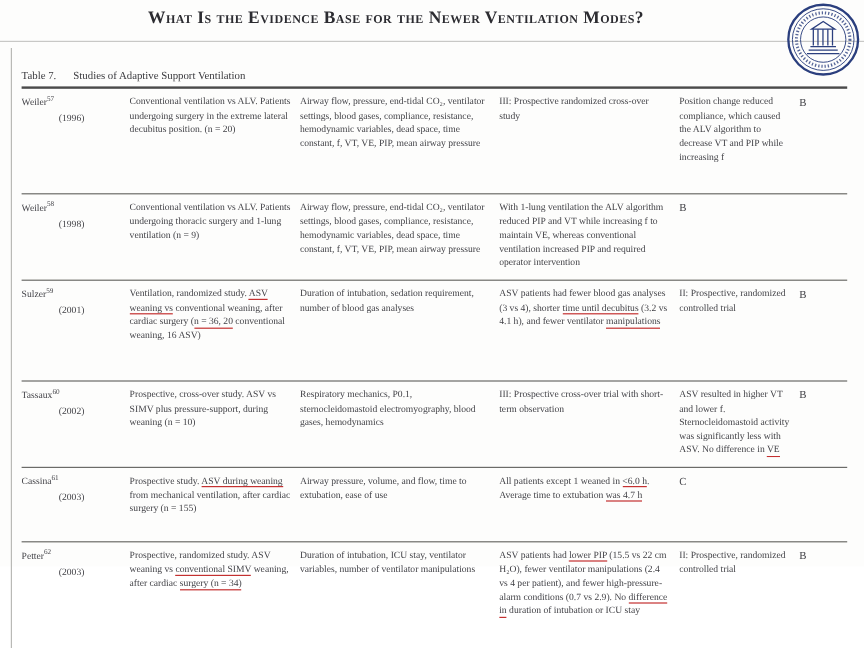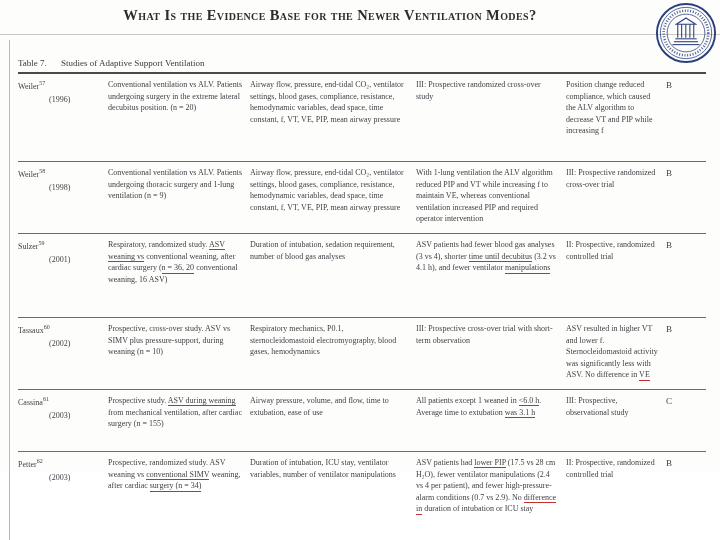--- a/index.html
+++ b/index.html
@@ -129,30 +129,29 @@
   </div>
 
   <div class="trow">
     <div class="cell cell-study">
       <span class="study-name">Weiler</span><sup>58</sup>
       <span class="yr">(1998)</span>
     </div>
     <div class="cell">Conventional ventilation vs ALV. Patients undergoing thoracic surgery and 1-lung ventilation (n = 9)</div>
     <div class="cell">Airway flow, pressure, end-tidal CO₂, ventilator settings, blood gases, compliance, resistance, hemodynamic variables, dead space, time constant, f, VT, VE, PIP, mean airway pressure</div>
     <div class="cell">With 1-lung ventilation the ALV algorithm reduced PIP and VT while increasing f to maintain VE, whereas conventional ventilation increased PIP and required operator intervention</div>
-    <div class="cell">III: Prospective randomized cross-over trial</div>
     <div class="cell cell-grade">B</div>
   </div>
 
   <div class="trow">
     <div class="cell cell-study">
       <span class="study-name">Sulzer</span><sup>59</sup>
       <span class="yr">(2001)</span>
     </div>
-    <div class="cell"><span>Respiratory, randomized study. </span><span class="red-u">ASV weaning vs</span><span> conventional weaning, after cardiac surgery (</span><span class="red-u">n = 36, 20</span><span> conventional weaning, 16 ASV)</span></div>
+    <div class="cell"><span>Ventilation, randomized study. </span><span class="red-u">ASV weaning vs</span><span> conventional weaning, after cardiac surgery (</span><span class="red-u">n = 36, 20</span><span> conventional weaning, 16 ASV)</span></div>
     <div class="cell">Duration of intubation, sedation requirement, number of blood gas analyses</div>
     <div class="cell"><span>ASV patients had fewer blood gas analyses (3 vs 4), shorter </span><span class="red-u">time until decubitus</span><span> (3.2 vs 4.1 h), and fewer ventilator </span><span class="red-u">manipulations</span></div>
     <div class="cell">II: Prospective, randomized controlled trial</div>
     <div class="cell cell-grade">B</div>
   </div>
 
   <div class="trow">
     <div class="cell cell-study">
       <span class="study-name">Tassaux</span><sup>60</sup>
       <span class="yr">(2002)</span>
@@ -164,32 +163,31 @@
     <div class="cell cell-grade">B</div>
   </div>
 
   <div class="trow">
     <div class="cell cell-study">
       <span class="study-name">Cassina</span><sup>61</sup>
       <span class="yr">(2003)</span>
     </div>
     <div class="cell"><span>Prospective study. </span><span class="red-u">ASV during weaning</span><span> from mechanical ventilation, after cardiac surgery (n = 155)</span></div>
     <div class="cell">Airway pressure, volume, and flow, time to extubation, ease of use</div>
-    <div class="cell"><span>All patients except 1 weaned in </span><span class="red-u">&lt;6.0 h</span><span>. Average time to extubation </span><span class="red-u">was 3.1 h</span></div>
-    <div class="cell">III: Prospective, observational study</div>
+    <div class="cell"><span>All patients except 1 weaned in </span><span class="red-u">&lt;6.0 h</span><span>. Average time to extubation </span><span class="red-u">was 4.7 h</span></div>
     <div class="cell cell-grade">C</div>
   </div>
 
   <div class="trow">
     <div class="cell cell-study">
       <span class="study-name">Petter</span><sup>62</sup>
       <span class="yr">(2003)</span>
     </div>
     <div class="cell"><span>Prospective, randomized study. ASV weaning vs </span><span class="red-u">conventional SIMV</span><span> weaning, after cardiac </span><span class="red-u">surgery (n = 34)</span></div>
     <div class="cell">Duration of intubation, ICU stay, ventilator variables, number of ventilator manipulations</div>
-    <div class="cell"><span>ASV patients had </span><span class="red-u">lower PIP</span><span> (17.5 vs 28 cm H₂O), fewer ventilator manipulations (2.4 vs 4 per patient), and fewer high-pressure-alarm conditions (0.7 vs 2.9). No </span><span class="red-u">difference in</span><span> duration of intubation or ICU stay</span></div>
+    <div class="cell"><span>ASV patients had </span><span class="red-u">lower PIP</span><span> (15.5 vs 22 cm H₂O), fewer ventilator manipulations (2.4 vs 4 per patient), and fewer high-pressure-alarm conditions (0.7 vs 2.9). No </span><span class="red-u">difference in</span><span> duration of intubation or ICU stay</span></div>
     <div class="cell">II: Prospective, randomized controlled trial</div>
     <div class="cell cell-grade">B</div>
   </div>
 </div>
   </div>
 
 </div>
 
 </body></html>

